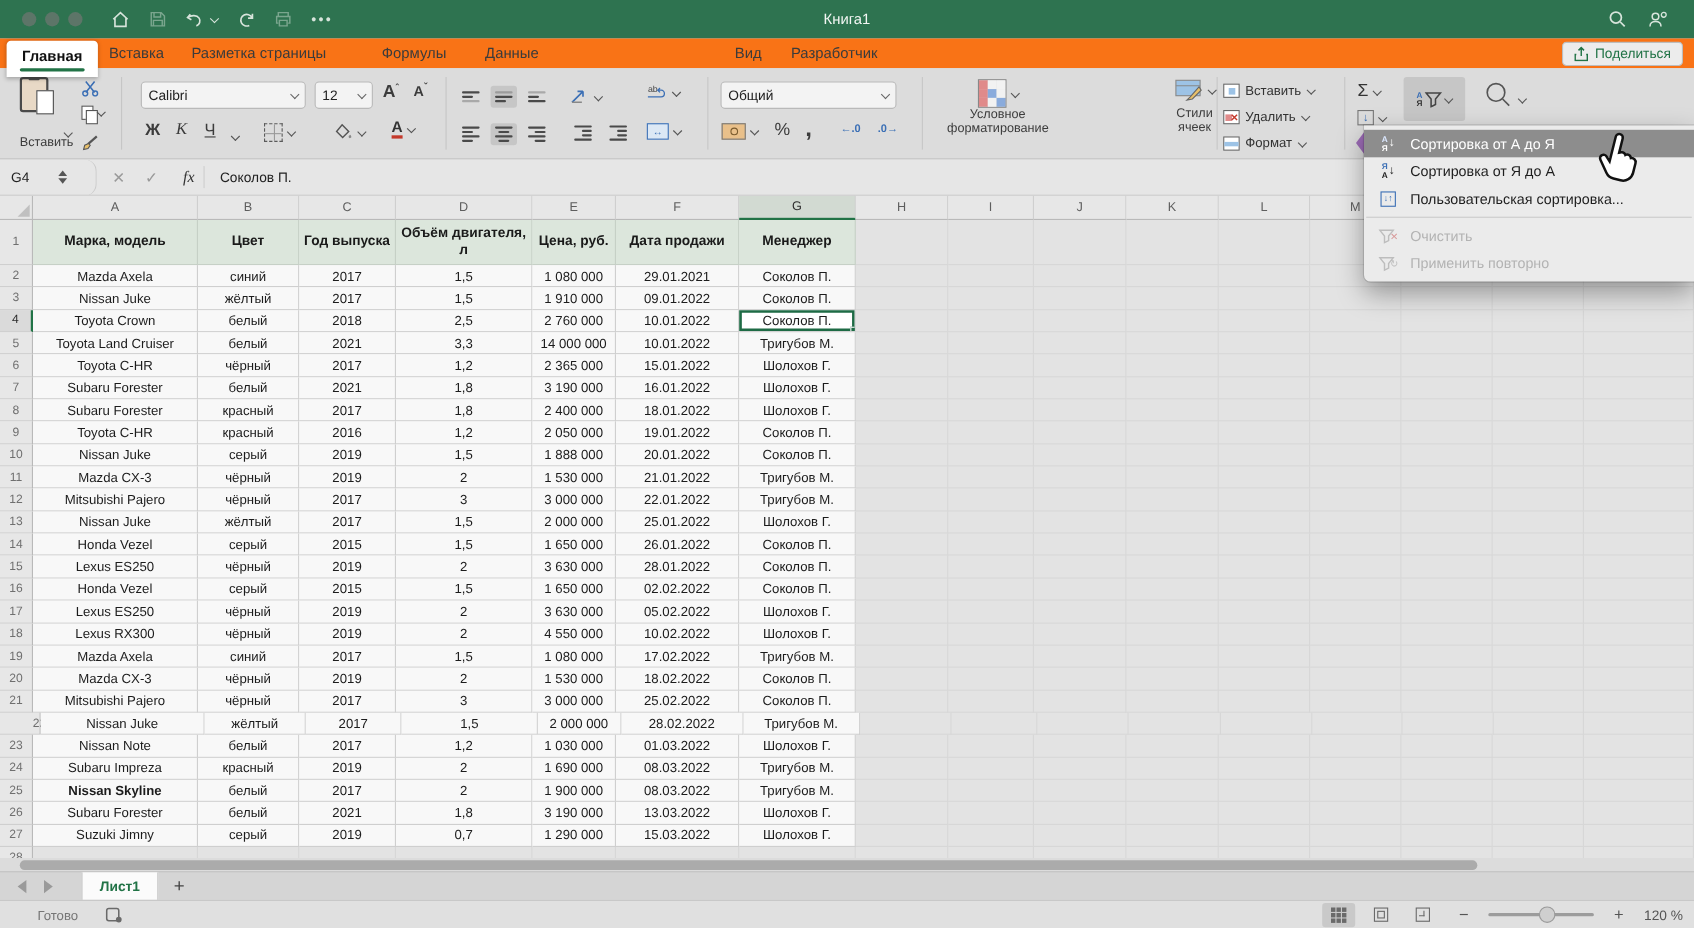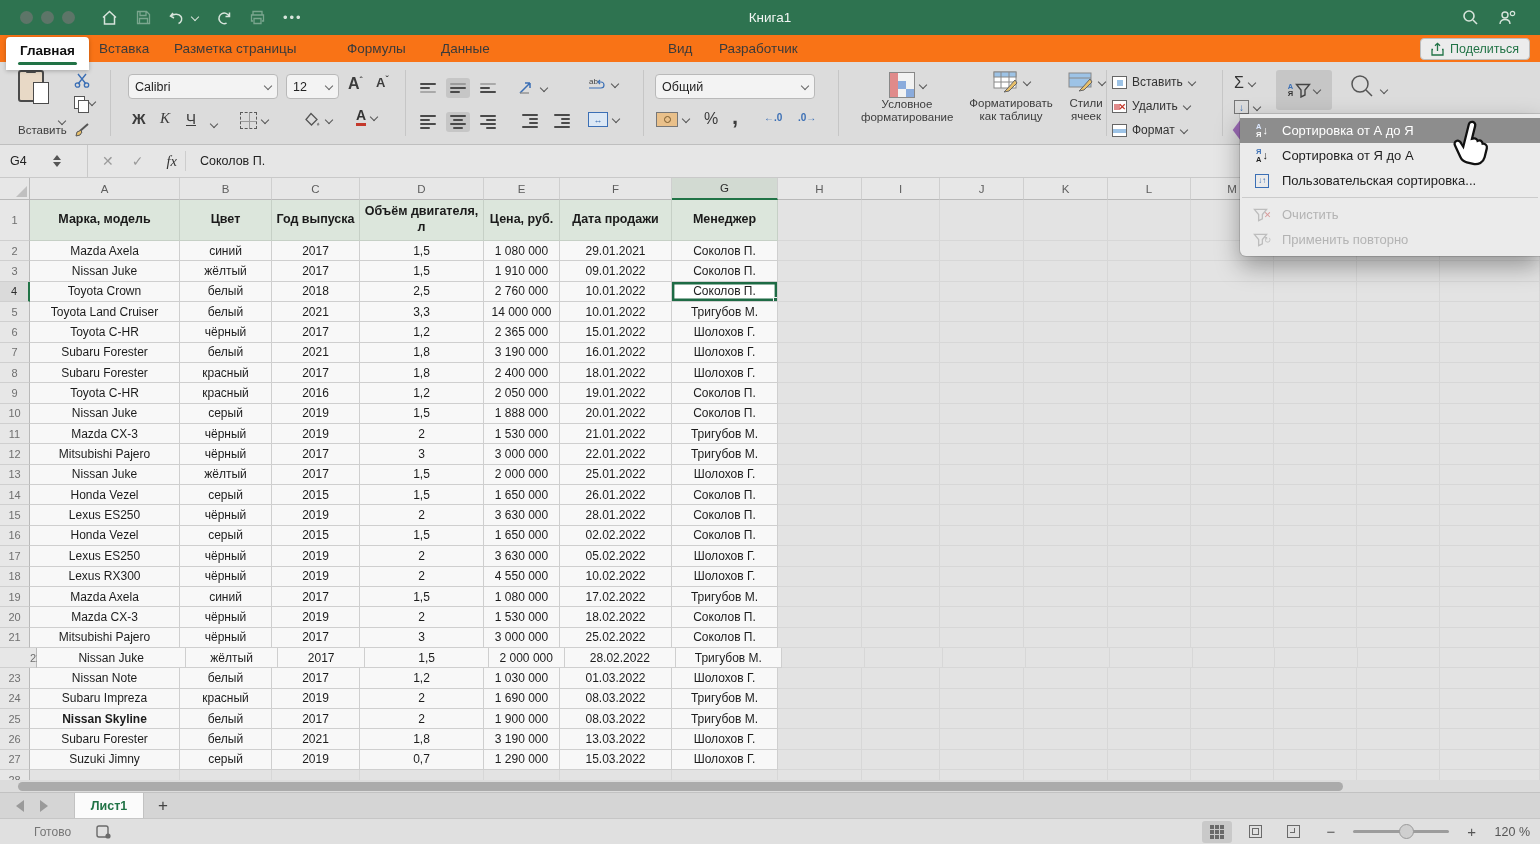--- a/index.html
+++ b/index.html
@@ -34,21 +34,21 @@
   .grid-ic { width:17px; height:17px; border:1.4px solid #5a5a5a; position:relative; }
   .grid-ic::before { content:""; position:absolute; left:50%; top:0; bottom:0; width:1px; background:#9a9a9a; }
   .grid-ic::after { content:""; position:absolute; top:50%; left:0; right:0; height:1px; background:#9a9a9a; }
   .two-line { text-align:center; line-height:1.15; font-size:11.5px; color:#3c3c3c; }
   .cells-row { display:flex; align-items:center; gap:5px; height:24px; font-size:12px; color:#333; }
   .mini-grid { width:15px; height:13px; border:1.2px solid #666; position:relative; background:#fff; }
   .mini-grid .fillb { position:absolute; background:#9dc3e6; }
 
   
   #fbar { left:0; top:145px; width:1540px; height:33px; background:#e6e6e6; border-bottom:1px solid #c9c9c9; display:flex; align-items:center; }
-  #namebox { width:88px; height:33px; border-right:1px solid #c9c9c9; display:flex; align-items:center; padding-left:10px; font-size:12.5px; color:#222; gap:26px; }
+  #namebox { width:88px; height:33px; border-right:1px solid #c9c9c9; display:flex; align-items:center; padding-left:10px; font-size:12.5px; color:#222; gap:26px;border-radius:11px; }
   .stepper { display:flex; flex-direction:column; gap:2px; }
   .tri-up { width:0; height:0; border-left:4px solid transparent; border-right:4px solid transparent; border-bottom:5px solid #555; }
   .tri-dn { width:0; height:0; border-left:4px solid transparent; border-right:4px solid transparent; border-top:5px solid #555; }
   .fbtn { font-size:14px; color:#9a9a9a; margin:0 9px; }
   #fx { font-family:"Liberation Serif", serif; font-style:italic; font-size:14.5px; color:#333; margin:0 8px 0 14px; }
   #fvalue { font-size:12.5px; color:#222; margin-left:14px; }
 
   
   #grid { left:0; top:178px; width:1540px; height:602px; background:#e3e3e3; overflow:hidden; }
   .colhdr-row { display:flex; height:22px; }
@@ -365,32 +365,20 @@
             <i style="background:#8aabdc;"></i>
             <i style="background:#f2f2f2;"></i>
           <i style="background:#e08a8a;"></i>
             <i style="background:#f2f2f2;"></i>
             <i style="background:#8aabdc;"></i>
         </span>
         <span class="chev" style="color:#555;"></span>
       </div>
       <div class="two-line"><span>Условное</span><br><span>форматирование</span></div>
     </div>
-    <div class="abs" style="left:118px; top:8px; width:100px; text-align:center;">
-      <div style="display:inline-flex; align-items:center; gap:4px;">
-        <svg width="26" height="24" viewBox="0 0 26 24">
-            <rect x="1" y="2" width="22" height="16" fill="#fff" stroke="#888"></rect>
-            <rect x="1" y="2" width="22" height="5" fill="#9dc3e6" stroke="#888"></rect>
-            <path d="M1 12h22 M8 2v16 M16 2v16" stroke="#888"></path>
-            <path d="M22 10 14 19l-3 3 5-1 8-8z" fill="#e8c06a" stroke="#666"></path>
-          </svg>
-        <span class="chev" style="color:#555;"></span>
-      </div>
-      <div class="two-line"><span>Форматировать</span><br><span>как таблицу</span></div>
-    </div>
     <div class="abs" style="left:220px; top:8px; width:46px; text-align:center;">
       <div style="display:inline-flex; align-items:center; gap:4px;">
         <svg width="26" height="24" viewBox="0 0 26 24">
             <rect x="1" y="3" width="22" height="14" fill="#9dc3e6" stroke="#888"></rect>
             <path d="M1 8h22" stroke="#888"></path>
             <path d="M22 9 14 18l-3 3 5-1 8-8z" fill="#e8c06a" stroke="#666"></path>
           </svg>
         <span class="chev" style="color:#555;"></span>
       </div>
       <div class="two-line"><span>Стили</span><br><span>ячеек</span></div>

